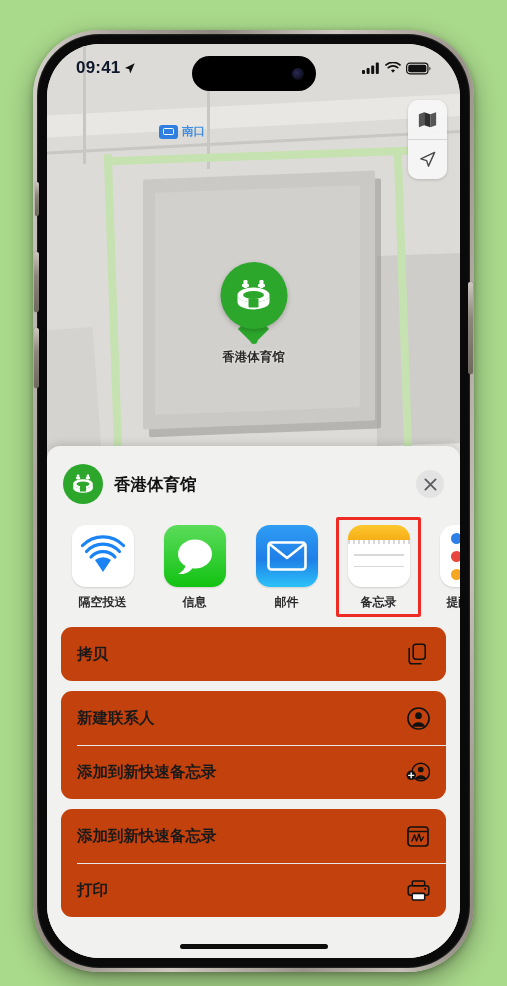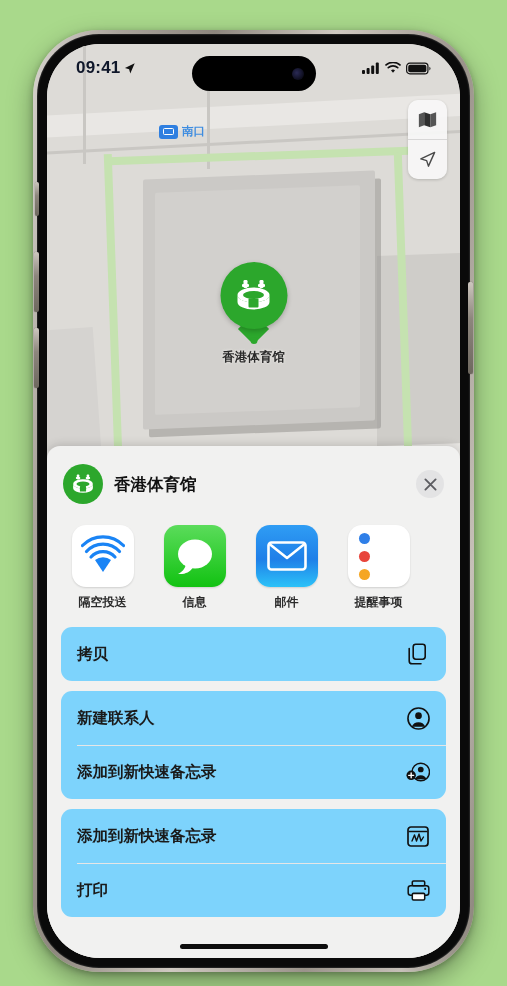--- a/index.html
+++ b/index.html
@@ -134,21 +134,21 @@
   .ic-mail{ background:linear-gradient(180deg,#2f9df4,#1f7fe8 55%,#2cc2f8); display:flex;align-items:center;justify-content:center; }
   .ic-notes{ background:#fff; }
   .ic-notes .band{ height:15px;background:linear-gradient(180deg,#fdc72e,#f5ae16); }
   .ic-notes .perf{ height:4px; background:repeating-linear-gradient(90deg,#d8d8d8 0 2px,transparent 2px 5px); }
   .ic-notes .ln{ height:1.6px;background:#d9d9d9;margin:10px 6px 0 6px; }
   .ic-reminders{ background:#fff; display:flex; flex-direction:column; justify-content:center; gap:7px; padding-left:11px; }
   .rdot{ width:11px;height:11px;border-radius:50%; }
 
   
   .lists{ padding:10px 14px 0 14px; overflow:hidden; flex:1; }
-  .group{ background:#7dd3fc; border-radius:11px; margin-bottom:10px; overflow:hidden; }
+  .group{ background:#c2410c; border-radius:11px; margin-bottom:10px; overflow:hidden; }
   .row{ display:flex; align-items:center; justify-content:space-between;
     padding:0 16px; height:54px; cursor:pointer; position:relative; }
   .row + .row::before{ content:""; position:absolute; left:16px; right:0; top:0; height:1px; background:#e6e6e6; }
   .row-label{ font-size:15.5px; font-weight:600; color:#1a1a1a; }
   .row-icon{ width:24px;height:24px; display:flex;align-items:center;justify-content:center; }
 
   .home-ind{ position:absolute; left:50%; bottom:9px; transform:translateX(-50%);
     width:148px;height:5px;border-radius:3px;background:#0d0d0d; z-index:12; }
 </style>
 </head>
@@ -300,20 +300,30 @@
             <div class="app">
               <div class="app-icon ic-mail">
                 <svg width="40" height="30" viewBox="0 0 40 30">
                   <rect x="1.5" y="1.5" width="37" height="27" rx="3" fill="none" stroke="#fff" stroke-width="2.6"></rect>
                   <path d="M2.5 3 L20 17 L37.5 3" fill="none" stroke="#fff" stroke-width="2.6" stroke-linejoin="round"></path>
                 </svg>
               </div>
               <div class="app-label">邮件</div>
             </div>
 
+            <div class="app selected">
+              <div class="hl"></div>
+              <div class="app-icon ic-notes">
+                <div class="band"></div>
+                <div class="perf"></div>
+                <div class="ln"></div>
+                <div class="ln"></div>
+              </div>
+              <div class="app-label">备忘录</div>
+            </div>
 
             <div class="app">
               <div class="app-icon ic-reminders">
                 <div class="rdot" style="background:#2f7fe8;"></div>
                 <div class="rdot" style="background:#e8453c;"></div>
                 <div class="rdot" style="background:#f5a623;"></div>
               </div>
               <div class="app-label">提醒事项</div>
             </div>
           </div>

